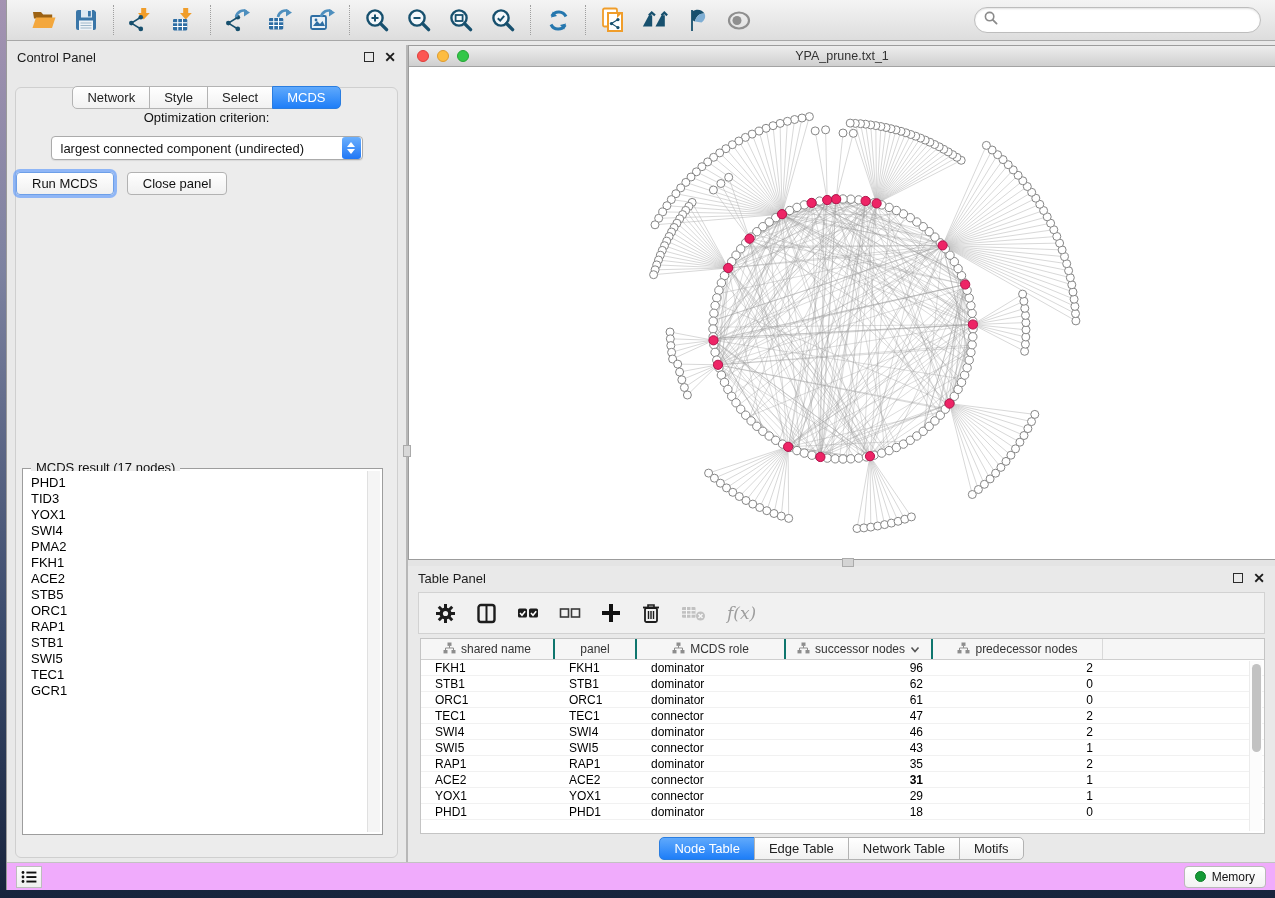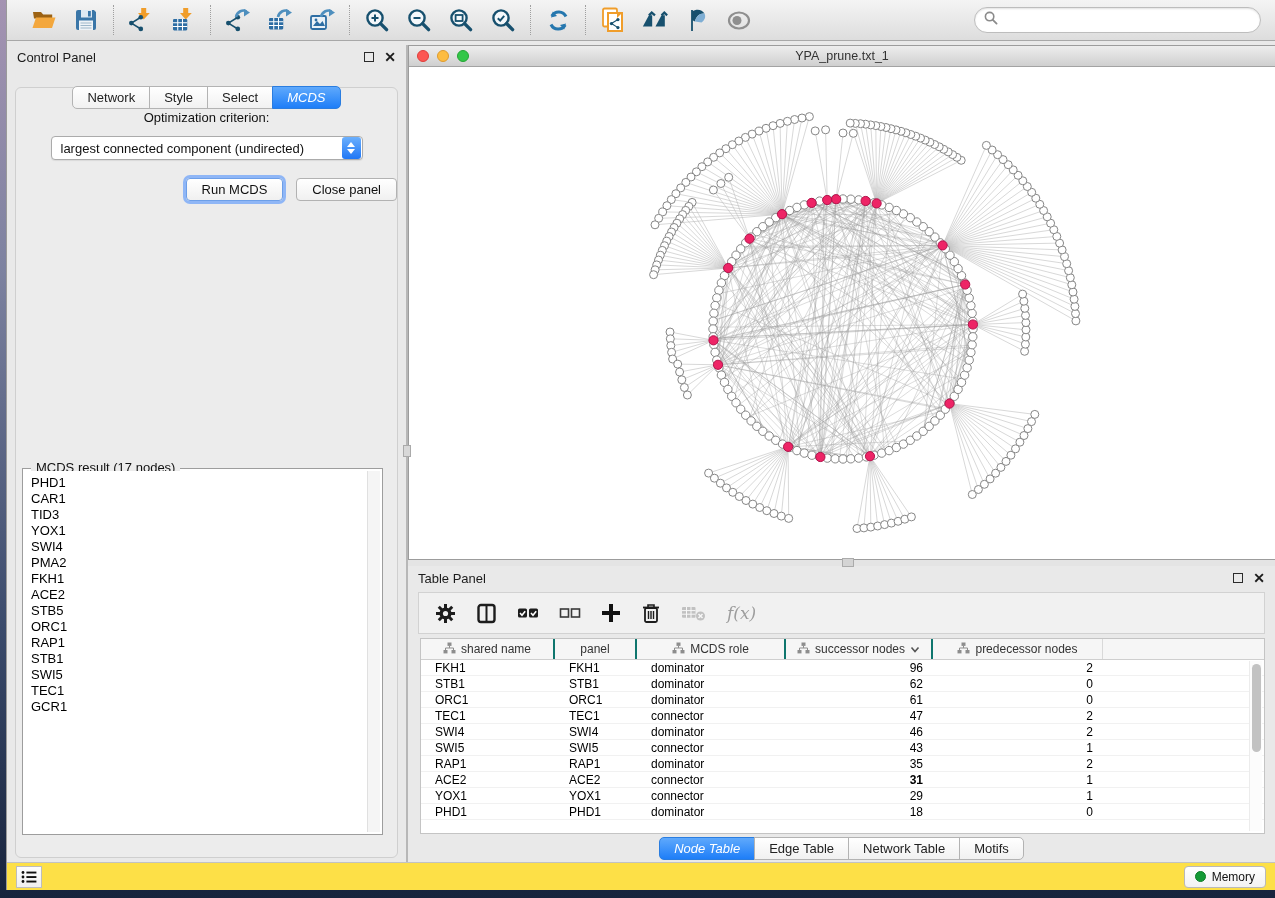--- a/index.html
+++ b/index.html
@@ -33,35 +33,35 @@
   .panel-header .ph-title { flex:1; }
   .ph-icons { display:flex; gap:10px; align-items:center; }
   .float-icon { width:10px; height:10px; border:1.6px solid #2b2b2b; display:inline-block; cursor:pointer; }
   .close-icon { font-size:14px; font-weight:bold; color:#1b1b1b; line-height:10px; cursor:pointer; }
 
   #cp-tabs { display:flex; justify-content:center; margin-top:17px; position:relative; z-index:2; }
   .seg-tab { border:1px solid #b3b3b3; background:linear-gradient(#ffffff,#f1f1f1);
     font-size:13px; color:#222; padding:3px 14px; margin-left:-1px; cursor:pointer; }
   .seg-tab:first-child { border-radius:5px 0 0 5px; margin-left:0; }
   .seg-tab:last-child { border-radius:0 5px 5px 0; }
-  .seg-tab.active { background:linear-gradient(#5fa9fc,#1e7ef8); color:#fff; border-color:#2a7de0;font-style:italic; }
+  .seg-tab.active { background:linear-gradient(#5fa9fc,#1e7ef8); color:#fff; border-color:#2a7de0; }
 
   #cp-body { position:absolute; left:8px; right:8px; top:42px; bottom:4px;
     background:#ececec; border:1px solid #cfcfcf; border-radius:6px; }
   #opt-label { text-align:center; font-size:13px; color:#111; margin-top:22px; }
   #opt-select { margin:11px auto 0; width:312px; height:24px; background:#fff; border:1px solid #ababab;
     border-radius:4px; display:flex; align-items:center; cursor:pointer;
     box-shadow:0 1px 1px rgba(0,0,0,.08); }
   #opt-select .sel-text { flex:1; font-size:13px; padding:0 9px; color:#111; white-space:nowrap; }
   #opt-select .stepper { width:19px; height:22px; border-radius:3px; margin-right:1px;
     background:linear-gradient(#6cb0fd,#2077f5); display:flex; flex-direction:column;
     align-items:center; justify-content:center; gap:2px; }
   .stepper .tri-up { width:0; height:0; border-left:4px solid transparent; border-right:4px solid transparent; border-bottom:5px solid #fff; }
   .stepper .tri-dn { width:0; height:0; border-left:4px solid transparent; border-right:4px solid transparent; border-top:5px solid #fff; }
-  #cp-buttons { display:flex; justify-content:flex-end; gap:13px; margin-top:18px; }
+  #cp-buttons { display:flex; justify-content:flex-start; gap:13px; margin-top:12px; }
   .mac-btn { background:linear-gradient(#ffffff,#f0f0f0); border:1px solid #b2b2b2; border-radius:4px;
     font-size:13px; color:#111; padding:3px 15px; cursor:pointer; }
   .mac-btn.focused { box-shadow:0 0 0 3px rgba(82,146,253,.6); border-color:#6d9fe8; }
 
   #mcds-group { position:absolute; left:6px; right:14px; top:380px; bottom:22px;
     border:1px solid #9d9d9d; background:#fff; }
   #mcds-legend { position:absolute; top:-9px; left:8px; background:#ececec; padding:0 5px;
     font-size:13px; color:#111; }
   #mcds-list { position:absolute; inset:2px; background:#fff; overflow:hidden; padding:4px 0 0 6px; }
   .mcds-item { font-size:13px; line-height:16px; color:#000; }
@@ -109,21 +109,21 @@
   .tr { display:flex; height:16px; border-bottom:1px solid #f1f1f1; cursor:default; }
   .td { font-size:12px; color:#000; padding:1px 10px 0 14px; overflow:hidden; white-space:nowrap; }
   .td.num { text-align:right; padding-right:10px; }
   #t-scroll { position:absolute; top:22px; bottom:2px; right:2px; width:13px; background:#fcfcfc;
     border-left:1px solid #ececec; }
   #t-thumb { position:absolute; top:3px; left:2px; width:9px; height:88px; background:#c2c2c2; border-radius:5px; }
 
   #tp-tabs { height:28px; flex:0 0 28px; display:flex; justify-content:center; align-items:center; }
 
   
-  #status-bar { height:28px; flex:0 0 28px; background:#fde047; border-top:1px solid #c2c2c2;
+  #status-bar { height:28px; flex:0 0 28px; background:#f0abfc; border-top:1px solid #c2c2c2;
     display:flex; align-items:center; padding:0 9px; }
   #list-btn { width:26px; height:22px; background:linear-gradient(#fdfdfd,#efefef); border:1px solid #bdbdbd;
     display:flex; align-items:center; justify-content:center; cursor:pointer; }
   #memory-btn { margin-left:auto; height:22px; background:linear-gradient(#ffffff,#f2f2f2);
     border:1px solid #b9b9b9; border-radius:4px; display:flex; align-items:center; gap:6px;
     padding:0 10px; font-size:12px; color:#111; cursor:pointer; }
   #memory-dot { width:11px; height:11px; border-radius:50%; background:#149a36; border:1px solid #0d7d28; }
 </style>
 </head>
 <body>
@@ -325,21 +325,20 @@
             </span>
         </div>
         <div id="cp-buttons">
           <button class="mac-btn focused">Run MCDS</button>
           <button class="mac-btn">Close panel</button>
         </div>
         <div id="mcds-group">
           <span id="mcds-legend">MCDS result (17 nodes)</span>
           <div id="mcds-list">
               <div class="mcds-item">PHD1</div>
-              <div class="mcds-item">CAR1</div>
               <div class="mcds-item">TID3</div>
               <div class="mcds-item">YOX1</div>
               <div class="mcds-item">SWI4</div>
               <div class="mcds-item">PMA2</div>
               <div class="mcds-item">FKH1</div>
               <div class="mcds-item">ACE2</div>
               <div class="mcds-item">STB5</div>
               <div class="mcds-item">ORC1</div>
               <div class="mcds-item">RAP1</div>
               <div class="mcds-item">STB1</div>

